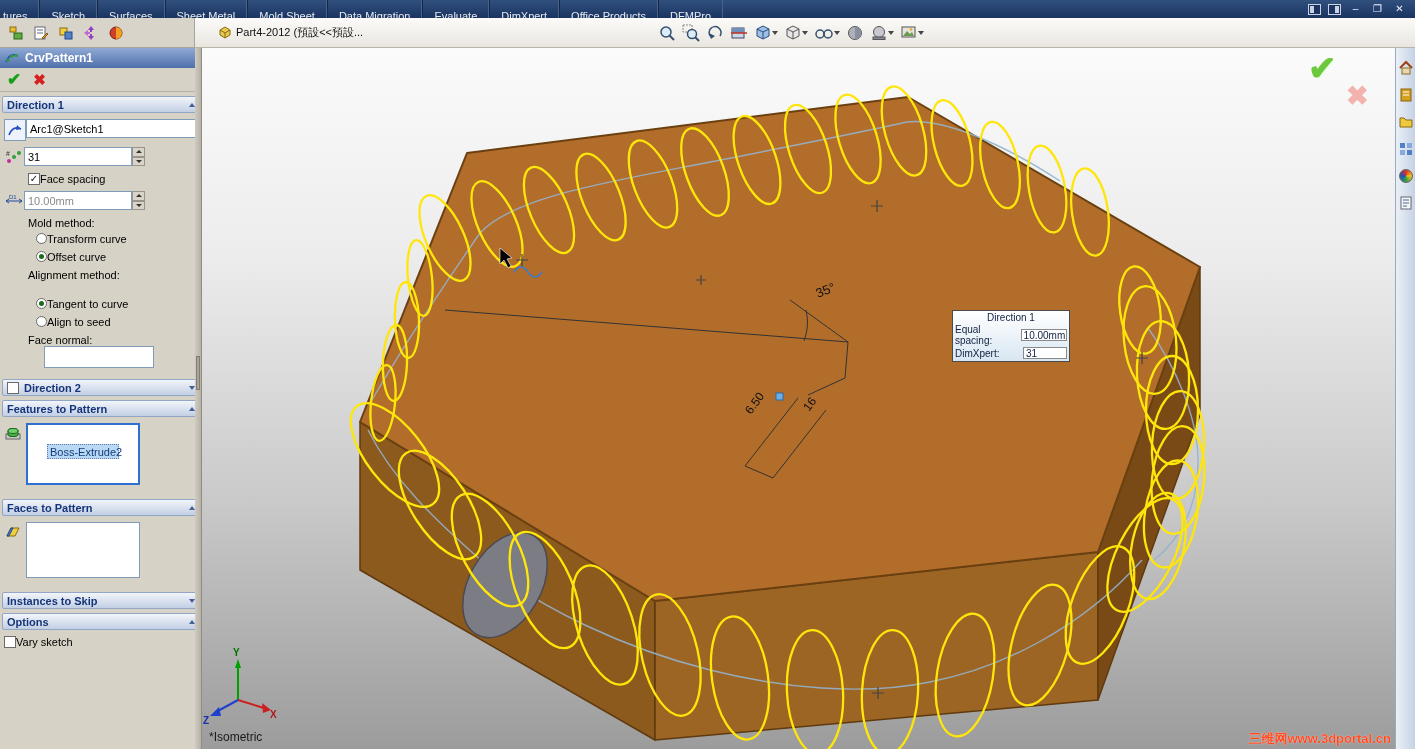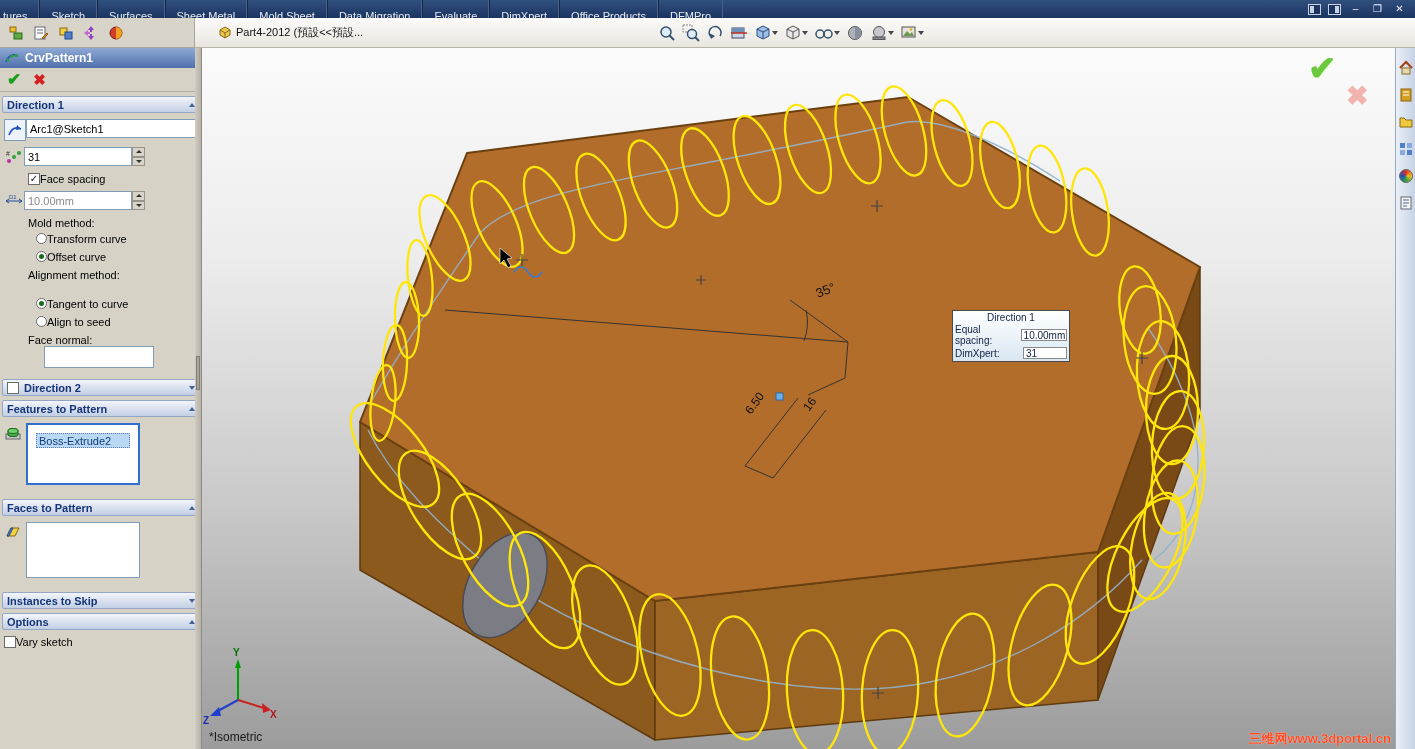--- a/index.html
+++ b/index.html
@@ -52,21 +52,21 @@
 .spin-btns .sb .tri.up{border-bottom:3px solid #333;border-left-width:3px;border-right-width:3px}
 .spin-btns .sb .tri.down{border-top:3px solid #333;border-left-width:3px;border-right-width:3px}
 .lbl{font-size:11px;color:#000;white-space:nowrap}
 .cb{width:12px;height:12px;background:#fff;border:1px solid #6a6a6a;display:flex;align-items:center;justify-content:center;font-size:10px;line-height:1;color:#111;flex:0 0 auto}
 .radio{width:11px;height:11px;border-radius:50%;background:#fff;border:1px solid #6a6a6a;position:relative;flex:0 0 auto}
 .radio.sel::after{content:"";position:absolute;inset:2px;border-radius:50%;background:#1a6a1a}
 .indent1{margin-left:24px}
 .indent2{margin-left:32px}
 .listbox{width:114px;min-height:56px;background:#fff;border:1px solid #7f9db9}
 .listbox.active{border:2px solid #2f6fd0;min-height:62px}
-.li-sel{height:15px;background:#b8d8f4;color:#123c7a;font-size:11px;padding:0 2px;border:1px dotted #5a7aaa;display:flex;align-items:center;margin:8px;white-space:nowrap}
+.li-sel{height:15px;background:#b8d8f4;color:#123c7a;font-size:11px;padding:0 2px;border:1px dotted #5a7aaa;display:flex;align-items:center;margin:19px;white-space:nowrap}
 .scrollbar{position:absolute;top:44px;bottom:0;right:0;width:14px;background:#ece9e2;border-left:1px solid #b0aca2}
 .sb-end{position:absolute;left:0;right:0;height:14px;background:#d8d4ca;border:1px solid #98948a;display:flex;align-items:center;justify-content:center}
 .sb-end.top{top:0}.sb-end.bottom{bottom:0}
 .sb-end .tri.up{border-bottom:4px solid #333}
 .sb-end .tri.down{border-top:4px solid #333}
 .sb-thumb{position:absolute;left:0;right:0;top:15px;height:112px;background:#d8d4ca;border:1px solid #98948a}
 
 
 .splitter{position:absolute;left:195px;top:48px;width:7px;bottom:0;background:linear-gradient(90deg,#cfcbc1,#b6b2a8);border-right:1px solid #908c82}
 .split-handle{position:absolute;top:308px;left:1px;width:4px;height:34px;background:#a8a49a;border:1px solid #807c72}

